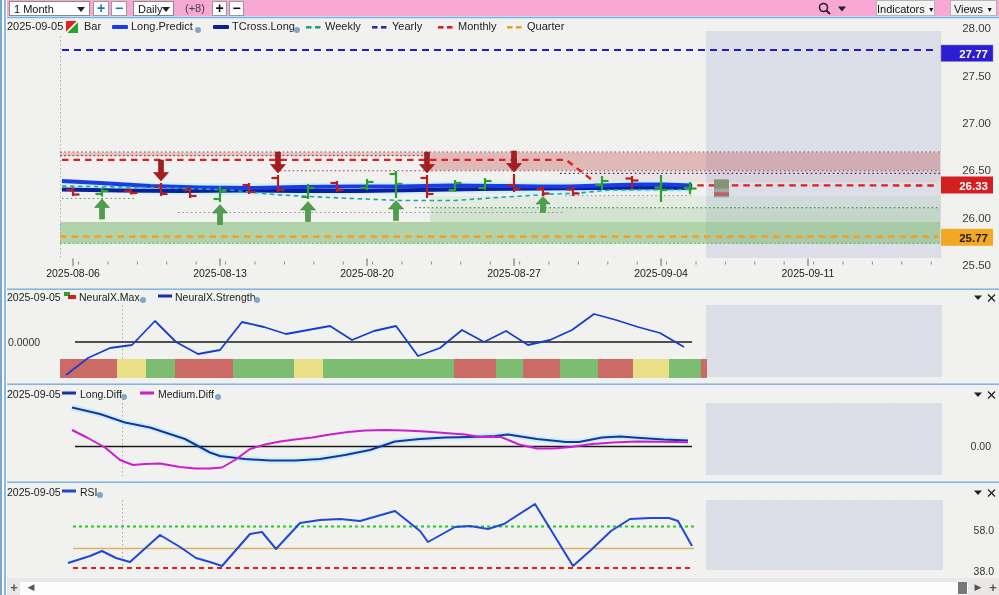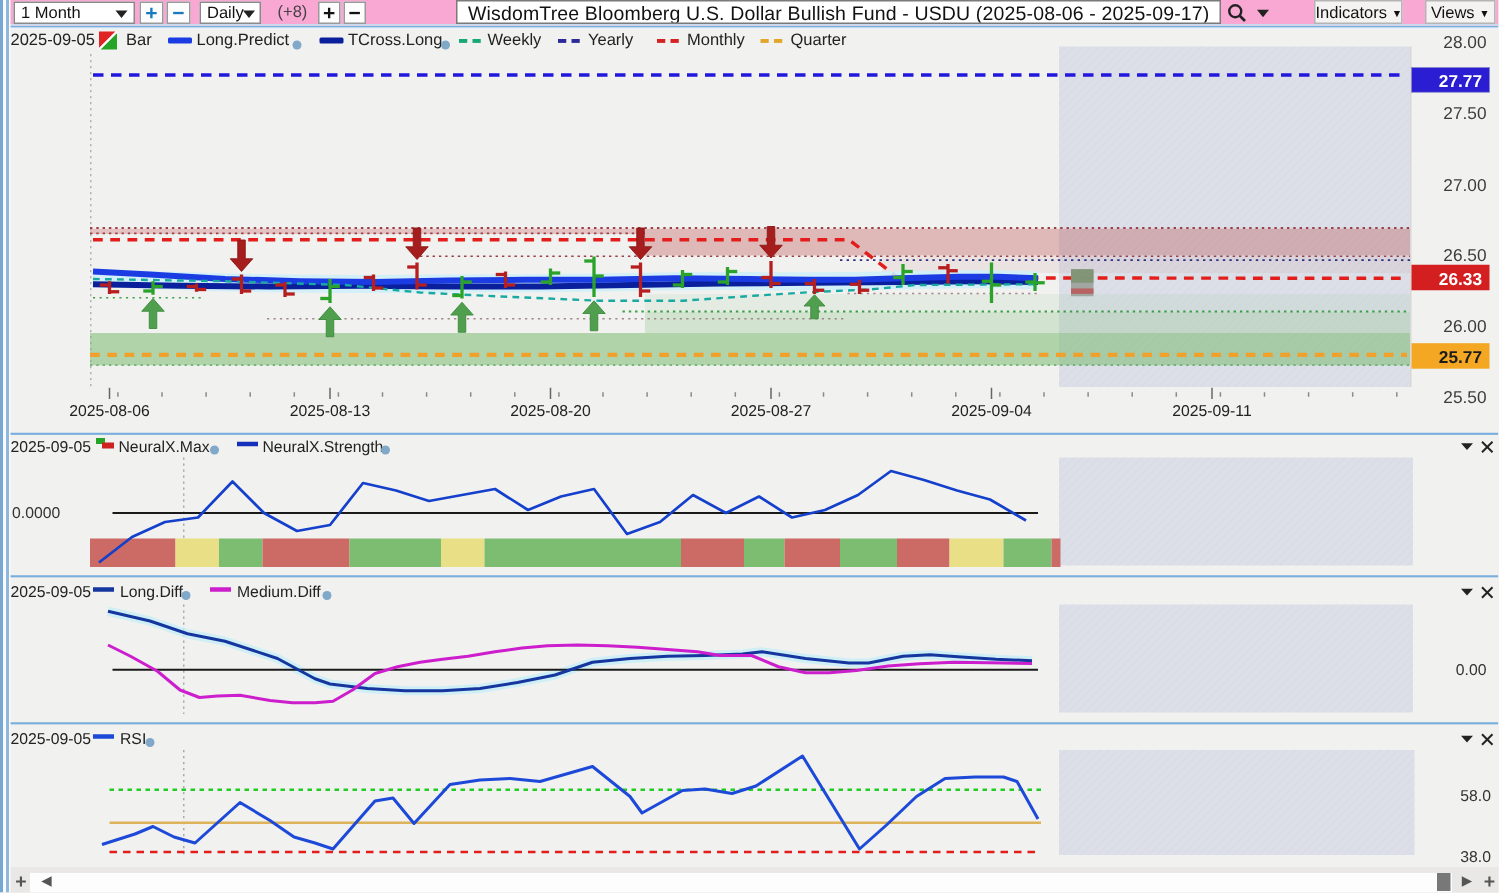--- a/index.html
+++ b/index.html
@@ -47,21 +47,20 @@
         <span class="ddt">Daily</span>
         <span class="arr" style="right:3px;"></span>
       </div>
 <div style="position:absolute;left:185px;top:2px;font-size:11px;color:#444;">(+8)</div>
 <div class="btn" style="left:212px;width:15px;">
         <span class="plus">+</span>
       </div>
 <div class="btn" style="left:229px;width:15px;">
         <span class="plus">−</span>
       </div>
-<div class="titlebox">WisdomTree Bloomberg U.S. Dollar Bullish Fund - USDU (2025-08-06 - 2025-09-17)</div>
 <svg style="position:absolute;left:816px;top:1px;" width="34" height="15" viewBox="0 0 34 15">
 <circle cx="7.5" cy="6.5" r="4" fill="none" stroke="#222" stroke-width="1.6"></circle>
 <line x1="10.5" y1="9.5" x2="14" y2="13" stroke="#222" stroke-width="1.8"></line>
 <path d="M 22 5.5 L 30 5.5 L 26 10.5 Z" fill="#222"></path>
       </svg>
 <div class="tbtn" style="left:876px;width:59px;">Indicators&nbsp;<span class="car">▼</span></div>
 <div class="tbtn" style="left:950px;width:47px;">Views <span class="car">▼</span></div>
 </div>
 <svg class="panel" style="top:17px;" width="999" height="269" viewBox="0 0 999 269">
 <defs>

